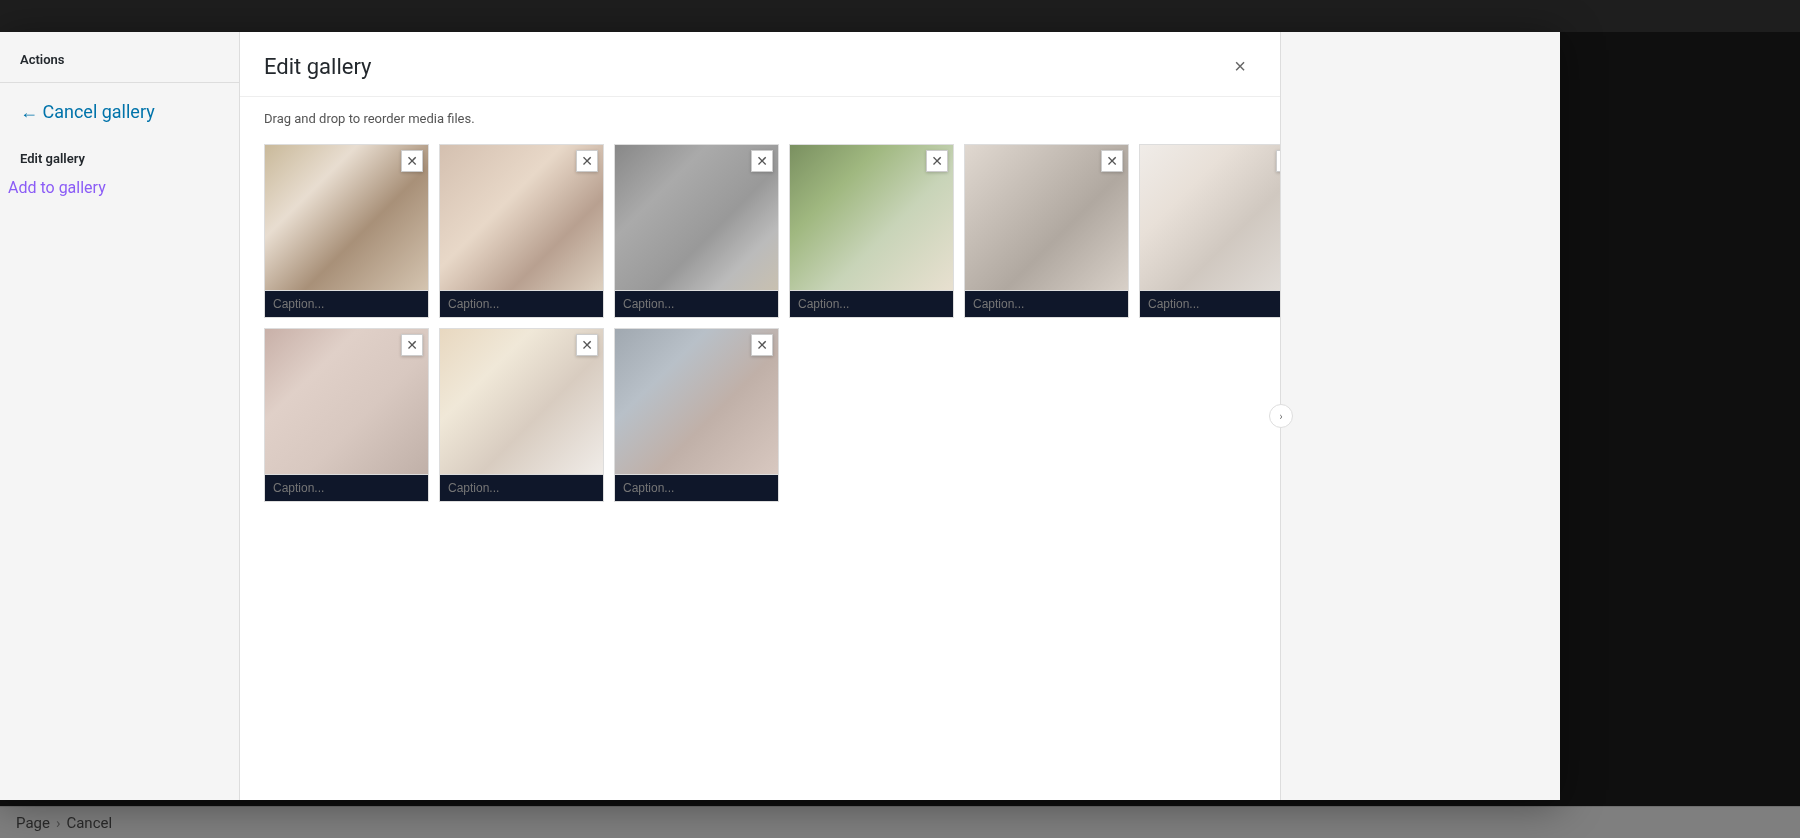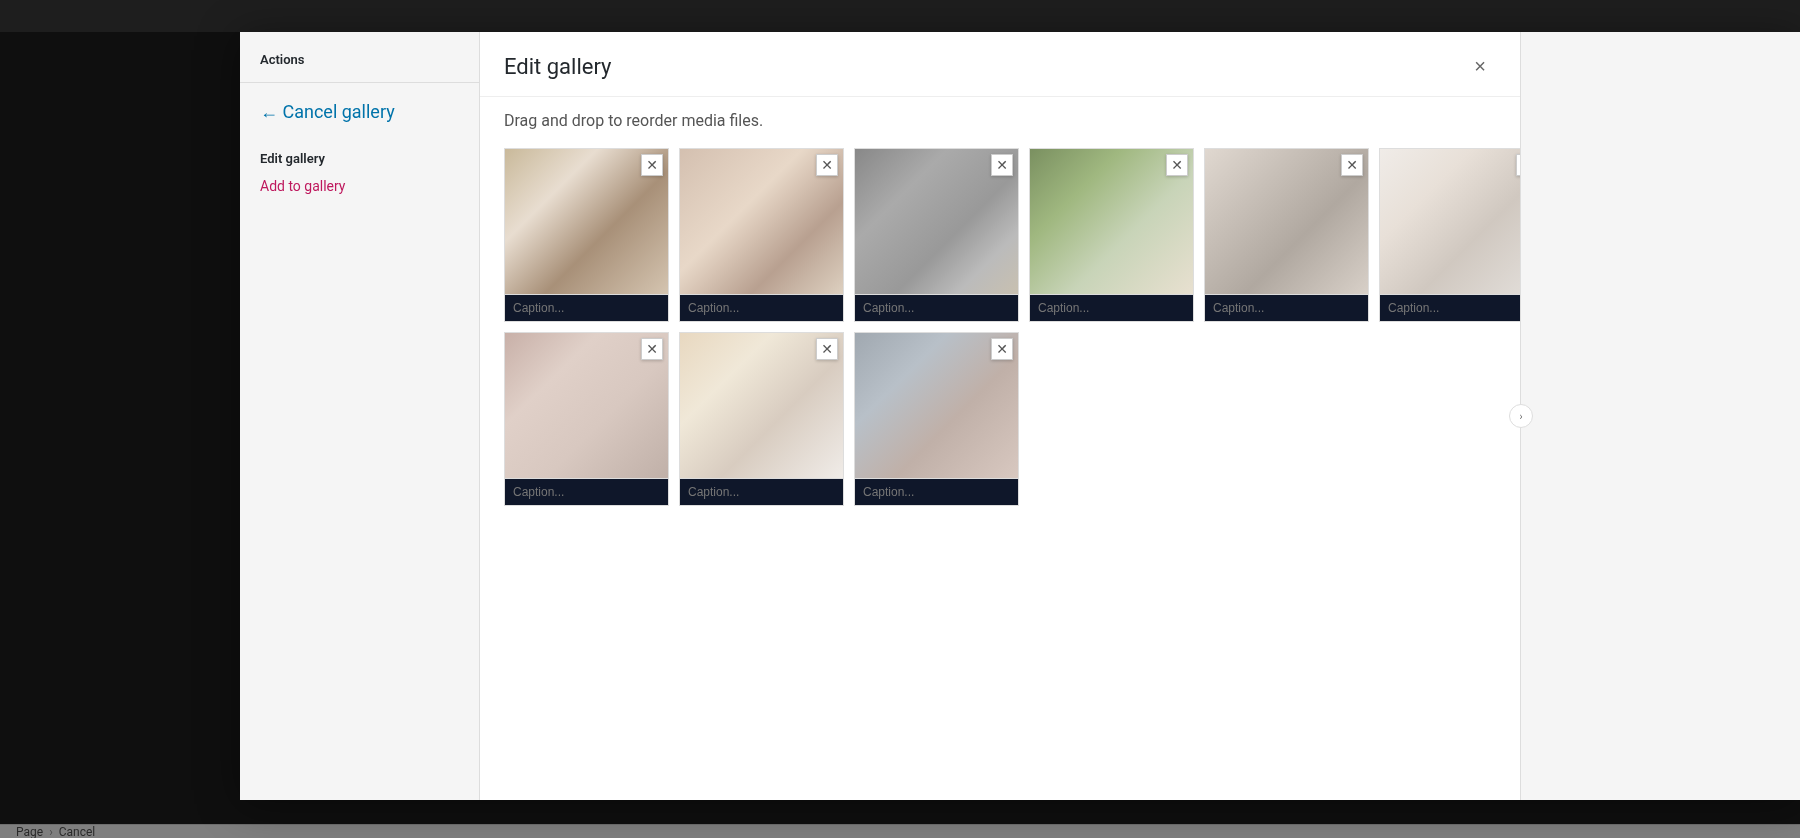--- a/index.html
+++ b/index.html
@@ -24,21 +24,21 @@
       z-index: 10;
     }
 
     
     .modal-overlay {
       position: absolute;
       top: 32px; left: 0; right: 0; bottom: 0;
       background: rgba(0,0,0,0.5);
       display: flex;
       align-items: flex-start;
-      justify-content: flex-end;
+      justify-content: flex-start;
       z-index: 100;
     }
 
     
     .modal {
       display: flex;
       width: 1560px;
       height: 768px;
       background: #fff;
       margin-top: 0;
@@ -78,23 +78,23 @@
     }
 
     .sidebar-section-label {
       font-size: 13px;
       font-weight: 600;
       color: #23282d;
       padding: 20px 20px 8px 20px;
     }
 
     .sidebar-add-link {
-      font-size: 14px;
-      color: #be185d;
-      padding: 4px 20px;
+      font-size: 16px;
+      color: #8b5cf6;
+      padding: 4px 8px;
       cursor: pointer;
       text-decoration: none;
       display: block;
     }
 
     
     .main-content {
       flex: 1;
       display: flex;
       flex-direction: column;
@@ -124,21 +124,21 @@
       cursor: pointer;
       display: flex;
       align-items: center;
       justify-content: center;
       font-size: 20px;
       color: #666;
       border-radius: 50%;
     }
 
     .drag-hint {
-      font-size: 16px;
+      font-size: 13px;
       color: #555;
       padding: 14px 24px 8px 24px;
     }
 
     
     .gallery-grid {
       flex: 1;
       padding: 10px 24px 20px 24px;
       overflow-y: auto;
       display: flex;
@@ -241,27 +241,27 @@
       cursor: pointer;
       font-size: 10px;
       color: #666;
       z-index: 10;
     }
 
     
     .bottom-bar {
       position: absolute;
       bottom: 0; left: 0; right: 0;
-      height: 14px;
+      height: 32px;
       background: #fff;
       border-top: 1px solid #ddd;
       display: flex;
       align-items: center;
       padding: 0 16px;
-      font-size: 12px;
+      font-size: 15px;
       color: #555;
       z-index: 5;
     }
 
     .breadcrumb-sep {
       margin: 0 6px;
       color: #999;
     }
   </style>
 </head>

